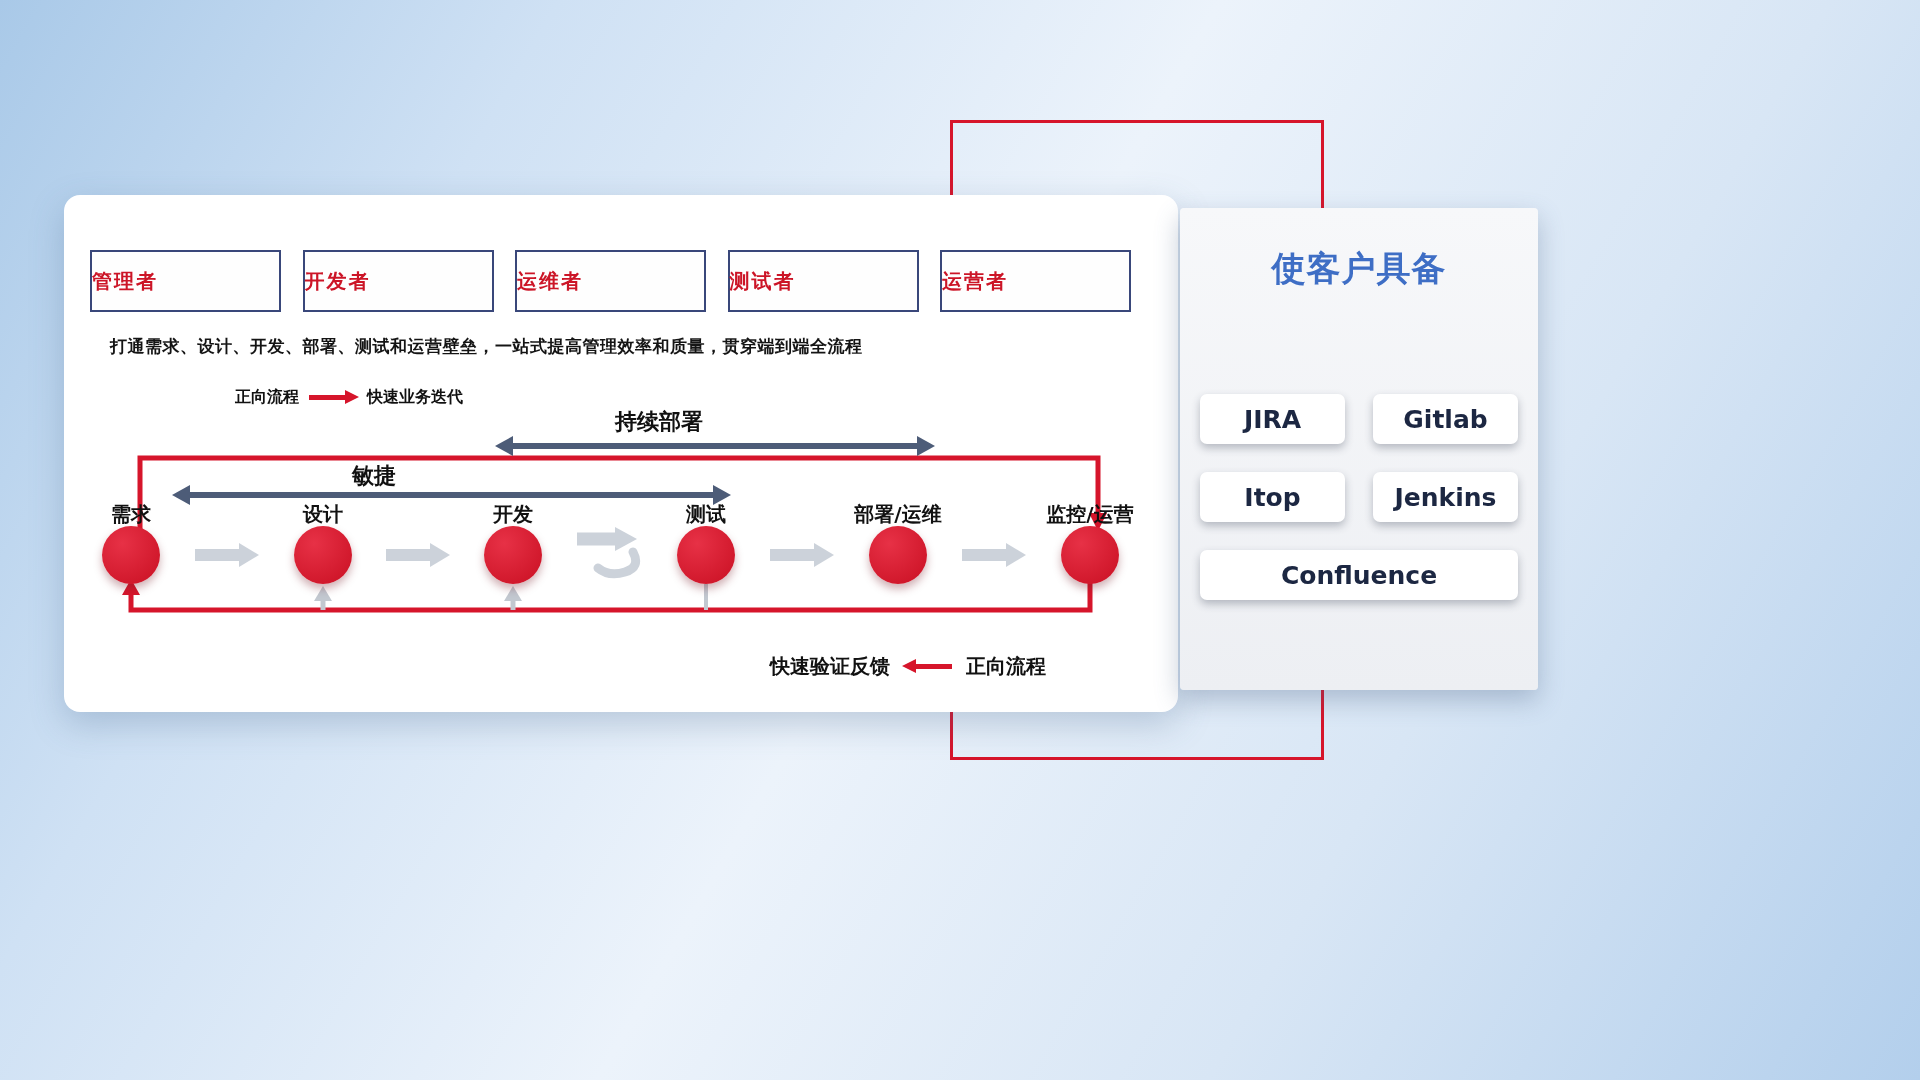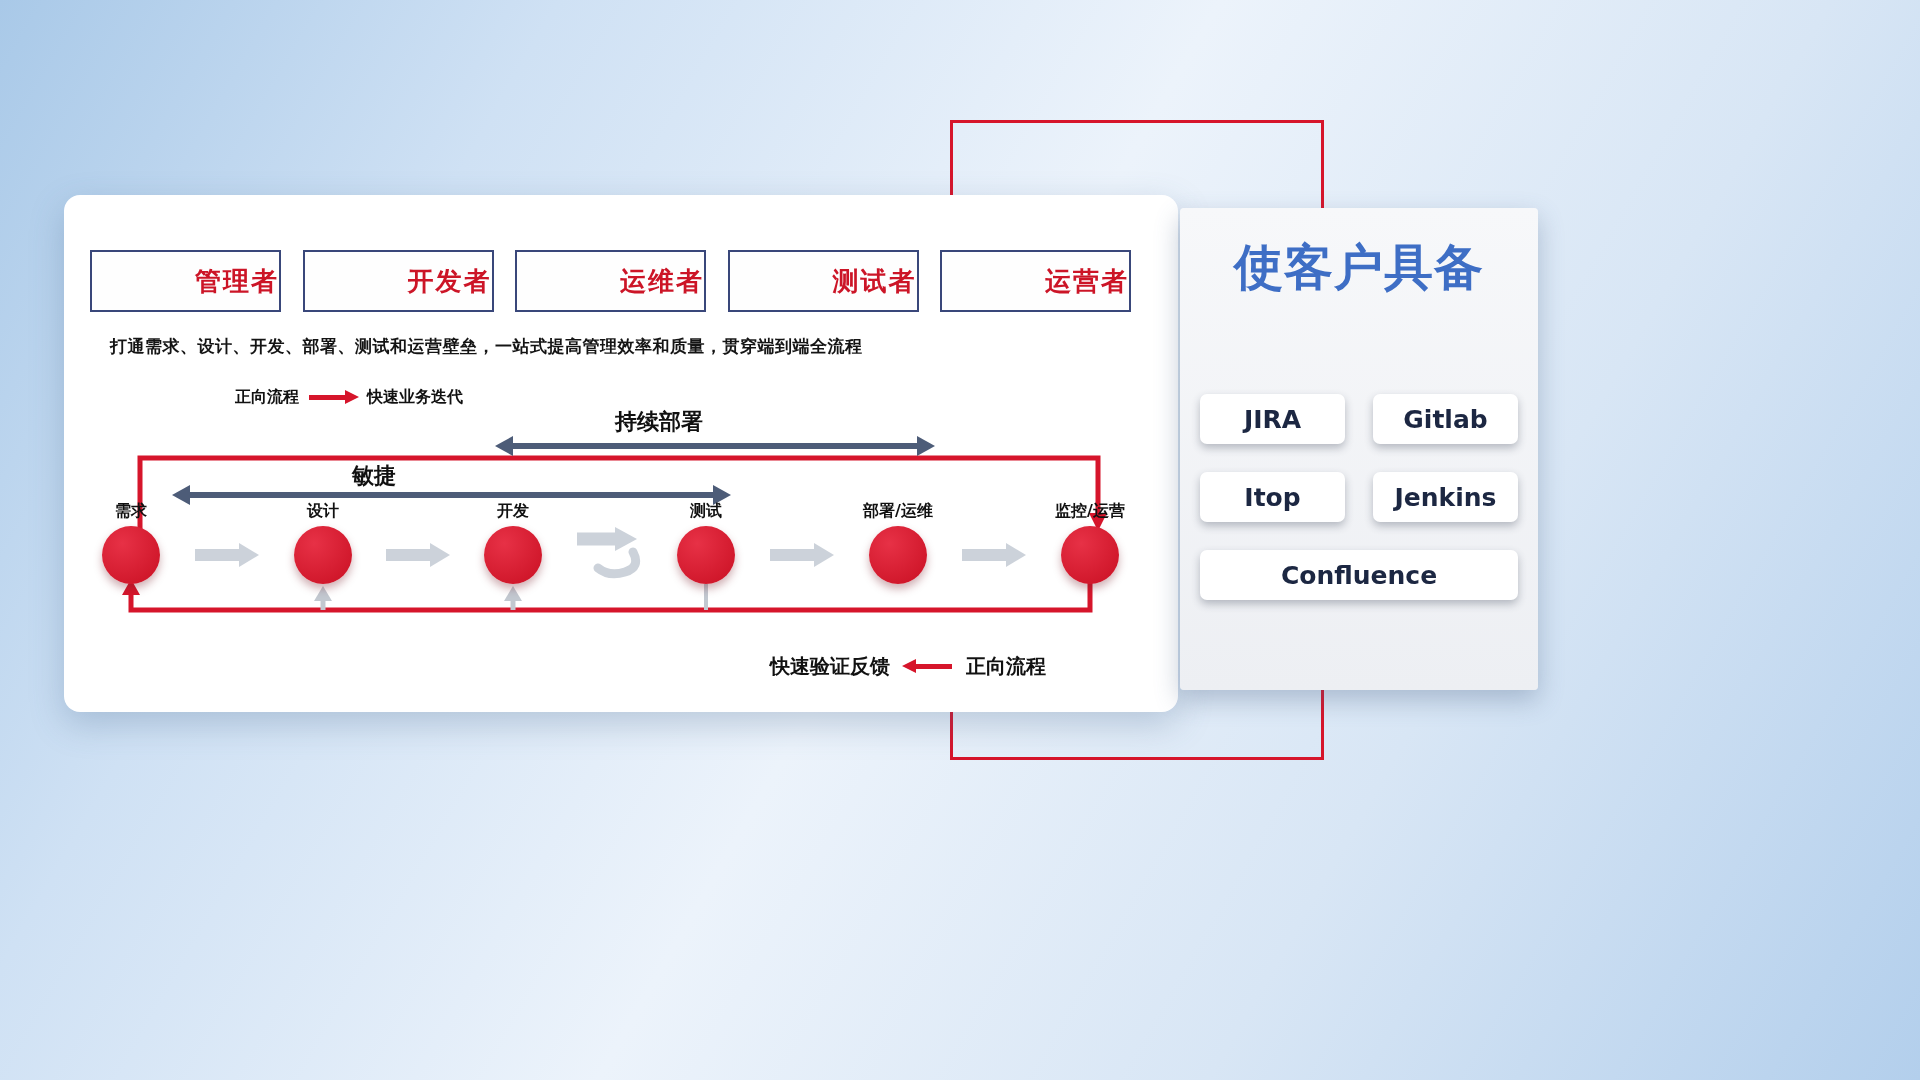--- a/index.html
+++ b/index.html
@@ -15,43 +15,43 @@
     border:3px solid #d6152b; z-index:0; }
 
   
   .main-panel { position:absolute; left:64px; top:195px; width:1114px; height:517px;
     background:#ffffff; border-radius:16px; z-index:2;
     box-shadow:0 12px 34px rgba(70,100,140,.28); }
 
   
   .roles { position:absolute; left:26px; top:55px; width:1041px; display:flex; justify-content:space-between; }
   .role-box { width:191px; height:62px; border:2px solid #39477a; background:#fefefe;
-    display:flex; align-items:center; justify-content:flex-end;
-    color:#cc1527; font-size:26px; font-weight:bold; letter-spacing:2px; }
+    display:flex; align-items:center; justify-content:flex-start;
+    color:#cc1527; font-size:20px; font-weight:bold; letter-spacing:2px; }
 
   .desc { position:absolute; left:46px; top:140px; width:1040px;
     font-size:17px; font-weight:bold; color:#141414; letter-spacing:.5px; white-space:nowrap; }
 
   .legend-forward { position:absolute; left:171px; top:192px; display:flex; align-items:center;
     font-size:16px; font-weight:bold; color:#111; }
   .legend-feedback { position:absolute; left:706px; top:458px; display:flex; align-items:center;
     font-size:20px; font-weight:bold; color:#111; }
 
   .red-arrow-r { display:inline-block; position:relative; width:36px; height:5px; background:#d6152b; margin:0 22px 0 10px; }
   .red-arrow-r::after { content:''; position:absolute; right:-14px; top:-5px;
     border-left:14px solid #d6152b; border-top:7px solid transparent; border-bottom:7px solid transparent; }
   .red-arrow-l { display:inline-block; position:relative; width:36px; height:5px; background:#d6152b; margin:0 14px 0 26px; }
   .red-arrow-l::before { content:''; position:absolute; left:-14px; top:-5px;
     border-right:14px solid #d6152b; border-top:7px solid transparent; border-bottom:7px solid transparent; }
 
   
   .flow-lines { position:absolute; left:0; top:0; z-index:1; pointer-events:none; }
 
   .stage-label { position:absolute; top:306px; width:160px; text-align:center;
-    font-size:16px; font-weight:bold; color:#111; z-index:3; }
+    font-size:20px; font-weight:bold; color:#111; z-index:3; }
   .node { position:absolute; top:331px; width:58px; height:58px; border-radius:50%;
     background:radial-gradient(circle at 35% 30%, #e73146, #c90f22);
     box-shadow:0 5px 9px rgba(120,30,40,.35); z-index:3; }
 
   .garrow { position:absolute; top:354px; width:44px; height:12px; background:#ccd2da; z-index:2; }
   .garrow::after { content:''; position:absolute; left:44px; top:-6px;
     border-left:20px solid #ccd2da; border-top:12px solid transparent; border-bottom:12px solid transparent; }
 
   .loop-icon { position:absolute; left:507px; top:330px; z-index:2; }
 
@@ -60,21 +60,21 @@
     border-right:18px solid #4d5c78; border-top:10px solid transparent; border-bottom:10px solid transparent; }
   .span-arrow::after { content:''; position:absolute; right:-18px; top:-7px;
     border-left:18px solid #4d5c78; border-top:10px solid transparent; border-bottom:10px solid transparent; }
   .span-label { position:absolute; width:200px; text-align:left; font-size:22px; font-weight:bold; color:#111; z-index:2; }
 
   
   .side-panel { position:absolute; left:1180px; top:208px; width:358px; height:482px;
     background:linear-gradient(#f7f8fa,#edeff3); border-radius:4px; z-index:3;
     box-shadow:0 10px 26px rgba(70,95,130,.33); }
   .side-title { position:absolute; left:0; top:22px; width:100%; text-align:center;
-    color:#3e6ec5; font-size:49px; font-weight:bold; line-height:76px; letter-spacing:1px; }
+    color:#3e6ec5; font-size:34px; font-weight:bold; line-height:76px; letter-spacing:1px; }
   .tools { position:absolute; left:20px; top:186px; width:318px; display:grid;
     grid-template-columns:1fr 1fr; column-gap:22px; row-gap:31px;gap:28px; }
   .tool { height:50px; background:#ffffff; border-radius:7px;
     display:flex; align-items:center; justify-content:center;
     font-size:25px; font-weight:bold; color:#1c2742;
     box-shadow:0 4px 9px rgba(40,50,70,.3); }
   .tool.wide { grid-column:1 / span 2; }
 </style>
 </head>
 <body>

